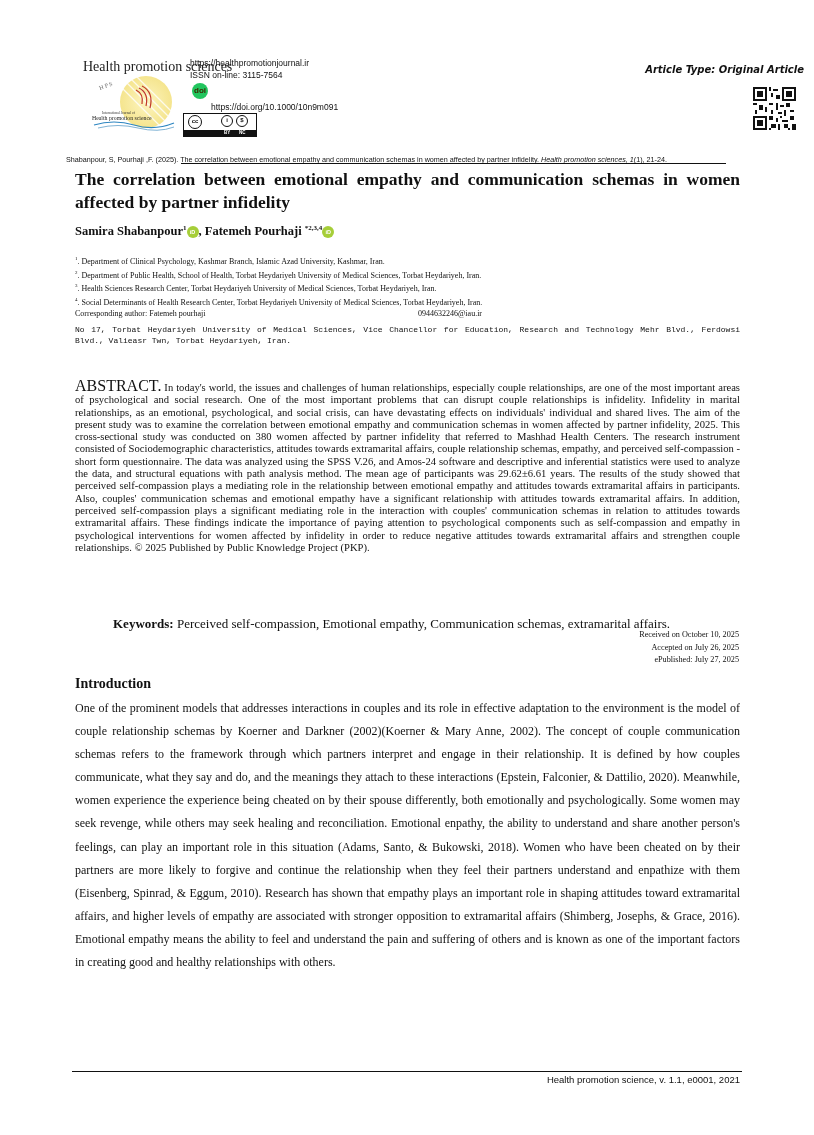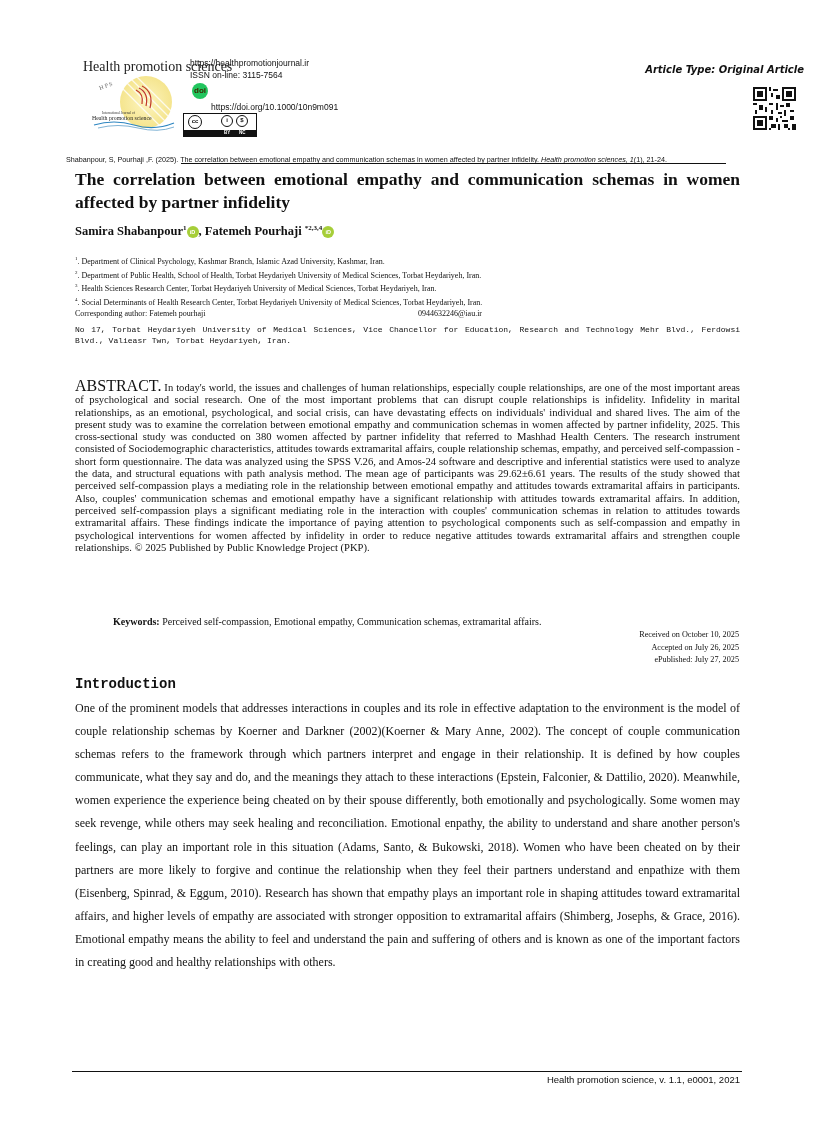--- a/index.html
+++ b/index.html
@@ -33,25 +33,25 @@
   .affils { left: 75px; top: 253px; font-family: "Liberation Serif", serif; font-size: 8px; line-height: 11px; color: #111; }
   .affils sup { font-size: 5px; }
   .corr-row { position: relative; width: 500px; }
   .corr-email { position: absolute; left: 343px; top: 0; }
 
   .address { left: 75px; top: 324px; width: 665px; font-family: Liberation Mono, monospace; font-size: 8px; line-height: 11px; text-align: justify; color: #111; }
 
   .abstract { left: 75px; top: 380px; width: 665px; font-family: "Liberation Serif", serif; font-size: 10.6px; line-height: 12.3px; text-align: justify; color: #111; }
   .abstract .lead { font-size: 16px; }
 
-  .keywords { left: 113px; top: 616px; font-family: "Liberation Serif", serif; font-size: 10px; color: #111; white-space: nowrap; }
+  .keywords { left: 113px; top: 616px; font-family: "Liberation Serif", serif; font-size: 13px; color: #111; white-space: nowrap; }
   .keywords b { font-weight: bold; }
   .dates { right: 75px; top: 629px; text-align: right; font-family: "Liberation Serif", serif; font-size: 8.2px; line-height: 12.5px; color: #111; }
 
-  .intro-heading { left: 75px; top: 676px; font-family: Liberation Mono, monospace; font-weight: bold; font-size: 14px; color: #111; }
+  .intro-heading { left: 75px; top: 676px; font-family: Liberation Serif, serif; font-weight: bold; font-size: 14px; color: #111; }
   .intro-body { left: 75px; top: 697px; width: 665px; font-family: "Liberation Serif", serif; font-size: 12px; line-height: 23.1px; text-align: justify; color: #111; }
 
   .footer-rule { left: 72px; top: 1071px; width: 670px; height: 1px; background: #111; }
   .footer-text { right: 74px; top: 1074px; font-family: "Liberation Sans", sans-serif; font-size: 9.5px; color: #111; }
 </style>
 </head>
 <body>
 
 <div class="abs journal-name">Health promotion sciences</div>
 

